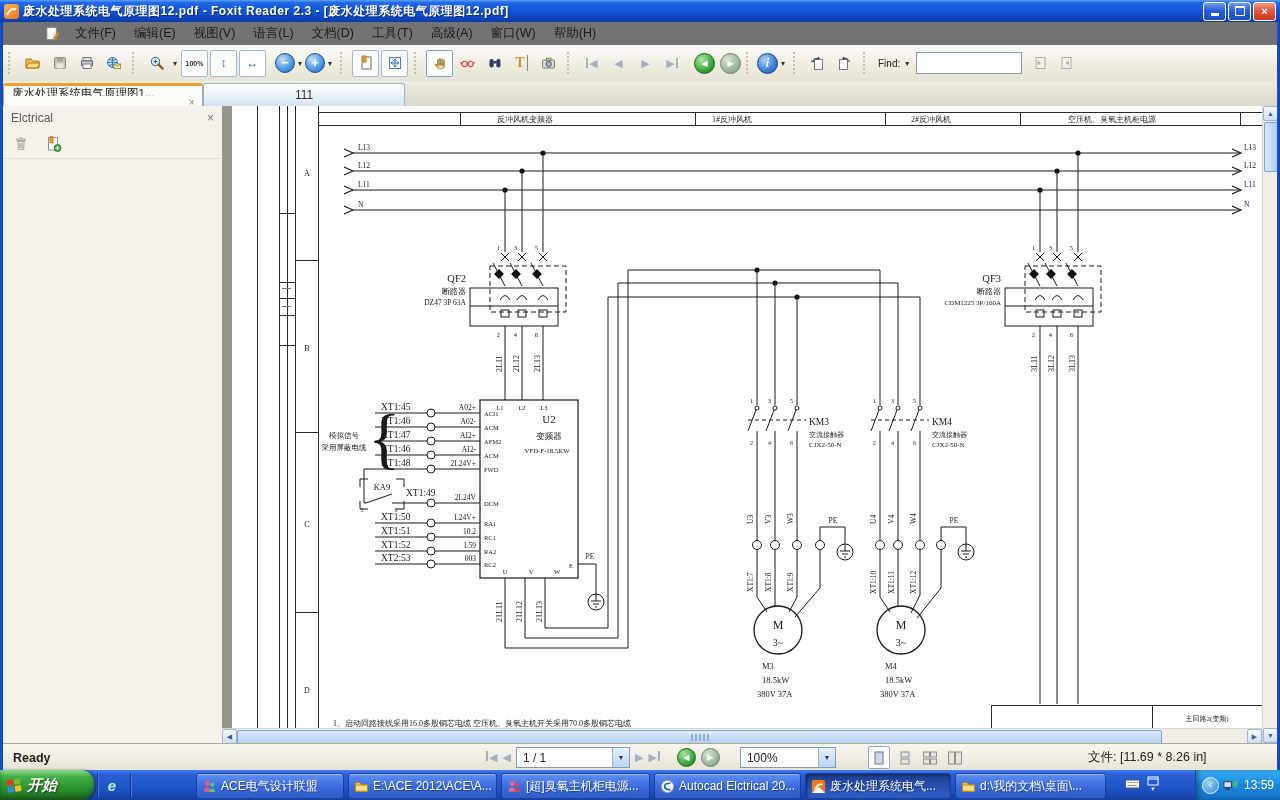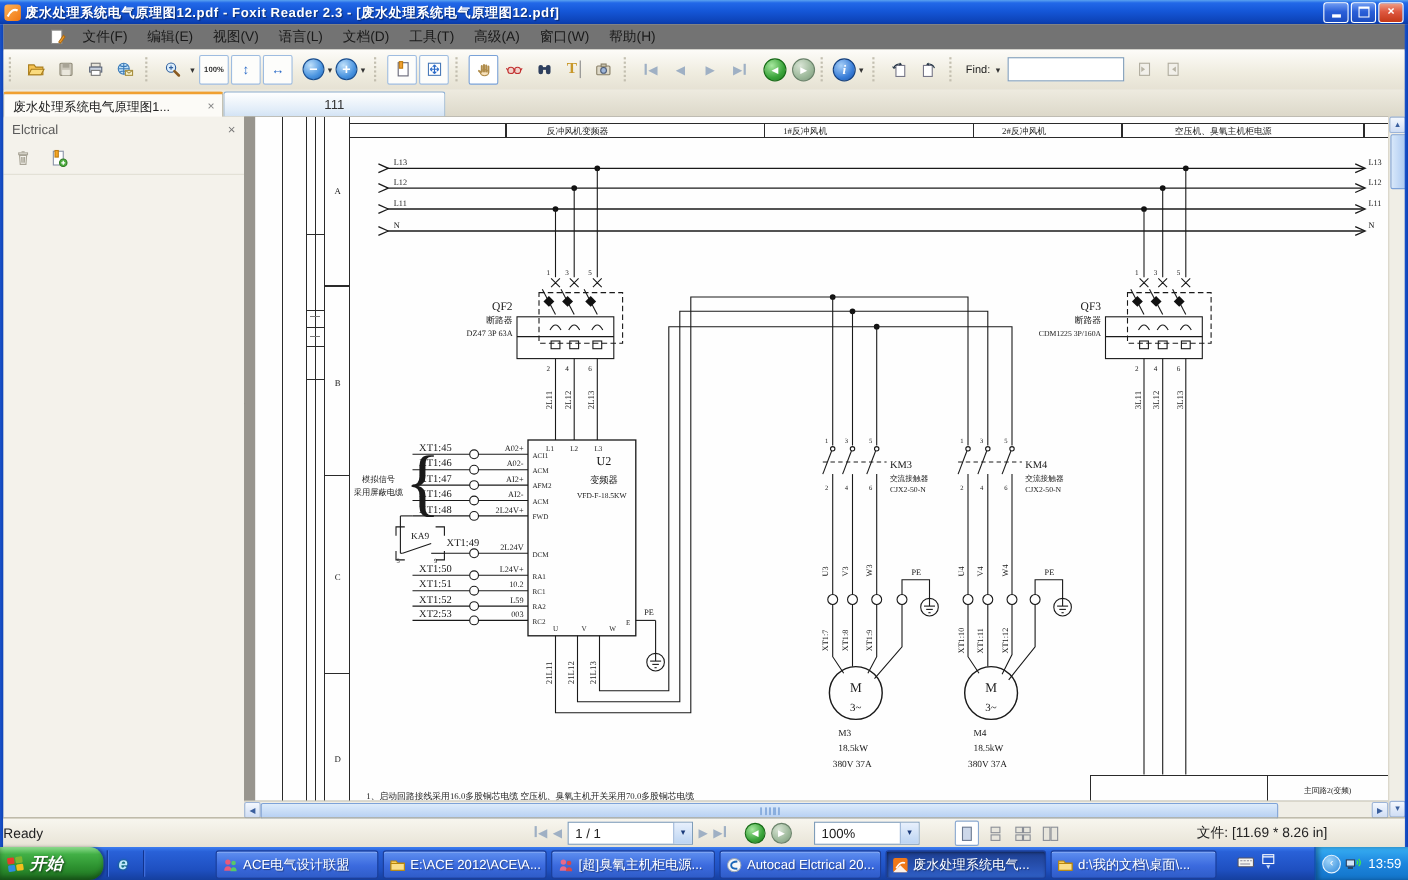--- a/index.html
+++ b/index.html
@@ -52,21 +52,21 @@
     border:1px solid #1a4f90;font-size:13px;font-weight:bold;line-height:10px;}
   .fitg{color:#2a6ac8;font-weight:bold;font-size:12px;}
   .pct{font-size:7px;font-weight:bold;color:#333;line-height:7px;text-align:center;}
   .findlbl{font-size:10px;color:#222;margin:0 2px 0 4px;}
   .findbox{width:100px;height:18px;border:1px solid #7f9db9;background:#fff;margin:0 4px;}
   .ttool{color:#c8982a;font-weight:bold;font-family:"Liberation Serif",serif;font-size:14px;border-right:1px solid #888;padding-right:2px;}
   
   .tabbar{left:3px;top:81px;width:1274px;height:25px;background:linear-gradient(180deg,#eeebe0,#dcd8c9);
     border-bottom:1px solid #a8a491;}
   .tab1{left:0px;top:2px;width:198px;height:22px;background:#fcfbf7;border:1px solid #aaa693;border-bottom:none;
-    border-top:3px solid #f0a030;border-radius:3px 3px 0 0;display:flex;align-items:center;font-size:11.5px;color:#222;}
+    border-top:3px solid #f0a030;border-radius:3px 3px 0 0;display:flex;font-size:11.5px;color:#222;flex-direction:column;}
   .tab1 span.lbl{padding-left:8px;white-space:nowrap;overflow:hidden;}
   .tabx{margin-left:auto;padding-right:7px;color:#888;font-size:11px;}
   .tab2{left:200px;top:2px;width:200px;height:22px;background:linear-gradient(180deg,#ffffff,#e2edf8 70%,#d2e2f4);
     border:1px solid #93b4d8;border-bottom:none;border-radius:3px 3px 0 0;display:flex;align-items:center;
     justify-content:center;font-size:12px;color:#333;}
   
   .panel{left:3px;top:106px;width:219px;height:637px;background:#f4f2eb;border-right:1px solid #aaa699;}
   .phead{height:24px;display:flex;align-items:center;font-size:12px;color:#5a5a5a;padding:0 8px;}
   .phead .x{margin-left:auto;color:#777;font-size:12px;}
   .ptools{height:28px;display:flex;align-items:center;gap:16px;padding-left:10px;border-bottom:1px solid #e2dfd4;}
@@ -83,21 +83,21 @@
   .vdown{position:absolute;left:0;bottom:0;}
   .hscroll{left:222px;top:728px;width:1040px;height:15px;background:#f0eee6;border-top:1px solid #d8d4c8;display:block;}
   .hthumb{position:absolute;left:15px;top:1px;width:923px;height:13px;border:1px solid #7da2d8;border-radius:2px;
     background:linear-gradient(180deg,#dcebfb,#b4cef2);display:flex;align-items:center;justify-content:center;}
   .hgrip{width:18px;height:7px;background:repeating-linear-gradient(90deg,#8aaede 0 2px,transparent 2px 4px);}
   .hleft{position:absolute;left:0;top:0;}
   .hright{position:absolute;left:1025px;top:0;}
   
   .statusbar{left:3px;top:743px;width:1274px;height:27px;background:linear-gradient(180deg,#f8f6ef,#e7e3d5);
     border-top:1px solid #aba795;display:flex;align-items:center;font-size:12.5px;color:#222;}
-  .ready{padding-left:0;}
+  .ready{padding-left:10px;font-weight:bold;}
   .sbgroup{position:absolute;left:482px;display:flex;align-items:center;gap:5px;}
   .combo{height:19px;border:1px solid #7f9db9;background:#fff;display:flex;align-items:center;font-size:12px;}
   .combo .val{padding:0 6px;flex:1;}
   .combo .cbtn{width:16px;height:100%;background:linear-gradient(180deg,#e8f0fc,#bcd4f2);
     border-left:1px solid #9ab4d8;display:flex;align-items:center;justify-content:center;font-size:7px;color:#1a3a7a;}
   .lay{width:20px;height:21px;display:flex;align-items:center;justify-content:center;}
   .lay.sel{border:1px solid #89a8d0;background:#fff;border-radius:2px;}
   .fileinfo{position:absolute;left:1085px;font-size:12.5px;}
   
   .taskbar{left:0;top:770px;width:1280px;height:30px;

